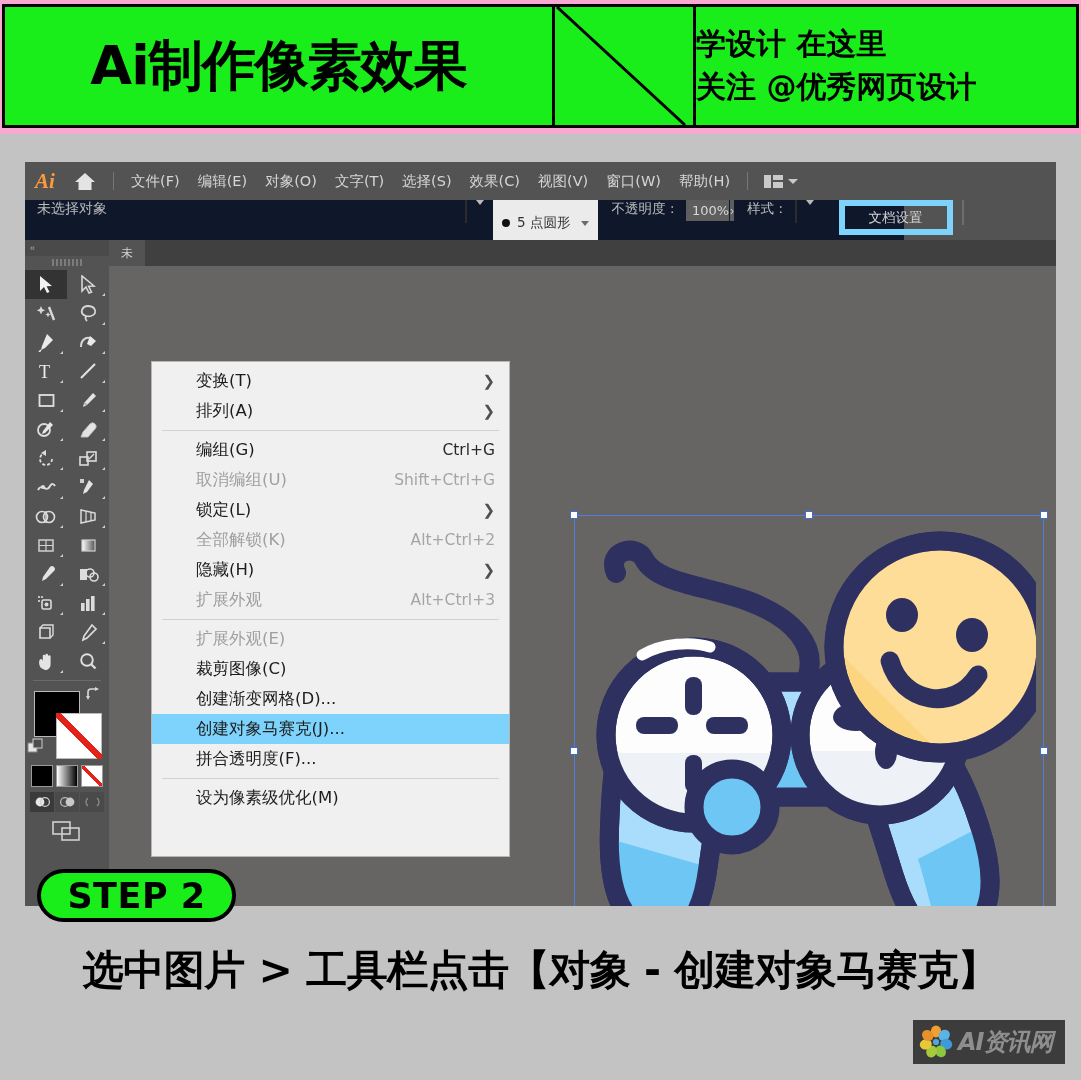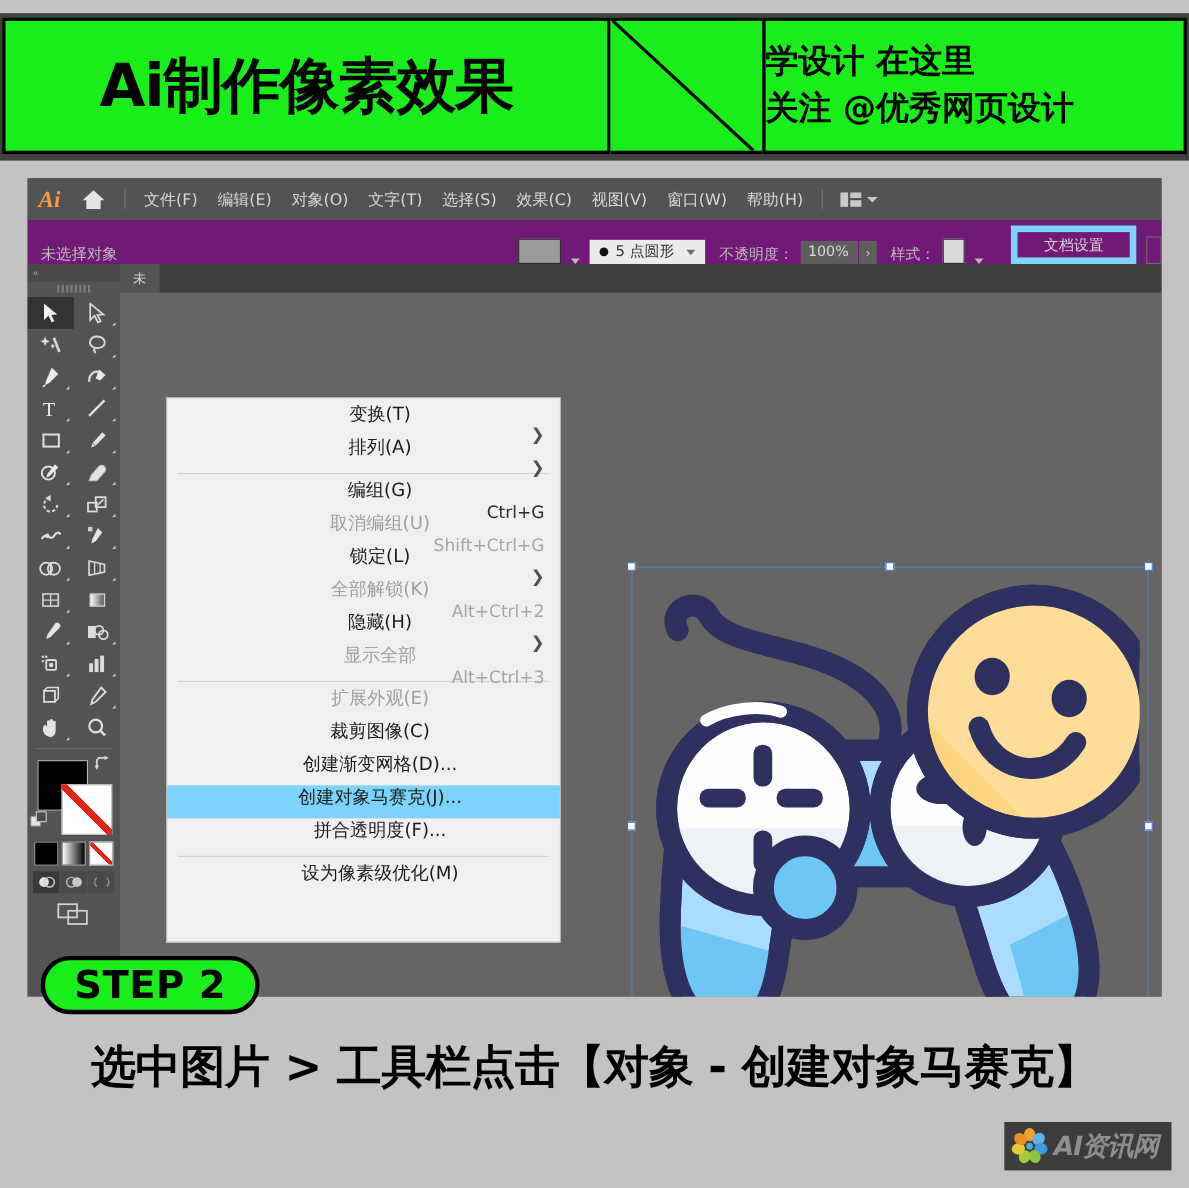--- a/index.html
+++ b/index.html
@@ -5,22 +5,22 @@
   html,body{margin:0;padding:0;}
   body{
     width:1081px;height:1080px;
     background:#c3c3c3;
     font-family:"Liberation Sans","DejaVu Sans",sans-serif;
     overflow:hidden;
     position:relative;
   }
   
   .banner{
-    position:absolute;left:0;top:12px;width:1081px;height:134px;
-    background:#404040;
+    position:absolute;left:0;top:0;width:1081px;height:134px;
+    background:#f9a8d4;
   }
   .banner-left{
     position:absolute;left:2px;top:4px;width:553px;height:124px;
     background:#1aee1a;border:3px solid #000;box-sizing:border-box;
     display:flex;align-items:center;justify-content:center;
   }
   .banner-left-text{
     font-size:54px;font-weight:bold;color:#000;letter-spacing:-1px;
     font-family:"DejaVu Sans","Liberation Sans",sans-serif;
     white-space:nowrap;
@@ -68,38 +68,38 @@
   .arrange-box{display:flex;gap:2px;}
   .arr-a{width:7px;height:13px;background:#c9c9c9;}
   .arr-b{display:flex;flex-direction:column;gap:2px;}
   .arr-b i{display:block;width:10px;height:5.5px;background:#c9c9c9;}
   .chev{
     width:0;height:0;border-left:5px solid transparent;border-right:5px solid transparent;
     border-top:5px solid #c9c9c9;
   }
   
   .ctrlbar{
-    position:absolute;left:0;top:38px;width:1031px;height:40px;
-    background:#701a75;display:flex;align-items:flex-end;
+    position:absolute;left:0;top:38px;width:879px;height:40px;
+    background:#0f172a;display:flex;align-items:flex-start;
   }
   .noselect{
     width:110px;color:#bdbdbd;font-size:14px;padding-left:12px;
     font-family:"DejaVu Sans","Liberation Sans",sans-serif;white-space:nowrap;
   }
   .ctrl-spacer{flex:0 0 358px;}
   .swatch-grey{
     width:52px;height:21px;background:#9b9b9b;border:1px solid #2c2c2c;
   }
   .mini-chev{
     width:0;height:0;border-left:4px solid transparent;border-right:4px solid transparent;
     border-top:5px solid #b9b9b9;margin:0 9px;
   }
   .brush-select{
     height:22px;background:#ebebeb;color:#333;font-size:13.5px;
-    display:flex;align-items:center;gap:7px;padding:0 9px;
+    display:flex;align-items:center;gap:7px;padding:12px 9px;
     font-family:"DejaVu Sans","Liberation Sans",sans-serif;white-space:nowrap;
   }
   .brush-dot{width:8px;height:8px;border-radius:50%;background:#111;}
   .bsel-chev{
     width:0;height:0;border-left:4px solid transparent;border-right:4px solid transparent;
     border-top:5px solid #6b6b6b;margin-left:4px;
   }
   .ctrl-label{
     color:#bdbdbd;font-size:13.5px;margin:0 7px 0 13px;white-space:nowrap;
     font-family:"DejaVu Sans","Liberation Sans",sans-serif;
@@ -232,21 +232,21 @@
     font-family:"DejaVu Sans","Liberation Sans",sans-serif;
   }
   
   .dropdown{
     position:absolute;left:126px;top:199px;width:359px;height:496px;
     background:#f0f0f0;border:1px solid #b6b6b6;box-sizing:border-box;
     z-index:50;padding:4px 0;
   }
   .mi{
     height:30px;display:flex;align-items:center;position:relative;
-    padding:0 14px 0 44px;box-sizing:border-box;flex-direction:column;
+    padding:0 14px 0 44px;box-sizing:border-box;
   }
   .mi-label{
     color:#1c1c1c;font-size:16.5px;white-space:nowrap;
     font-family:"DejaVu Sans","Liberation Sans",sans-serif;
   }
   .mi.disabled .mi-label{color:#9f9f9f;}
   .mi.disabled .mi-accel{color:#a5a5a5;}
   .mi-accel{
     margin-left:auto;color:#2b2b2b;font-size:15.5px;white-space:nowrap;
     font-family:"DejaVu Sans","Liberation Sans",sans-serif;
@@ -700,21 +700,21 @@
     </div>
     <div class="mi disabled">
       <span class="mi-label">全部解锁(K)</span>
       <span class="mi-accel">Alt+Ctrl+2</span>
     </div>
     <div class="mi">
       <span class="mi-label">隐藏(H)</span>
       <span class="mi-sub">❯</span>
     </div>
     <div class="mi disabled">
-      <span class="mi-label">显示全部</span>
+      <span class="mi-label">扩展外观</span>
       <span class="mi-accel">Alt+Ctrl+3</span>
     </div>
 
     <div class="mi-divider"></div>
 
     <div class="mi disabled">
       <span class="mi-label">扩展外观(E)</span>
     </div>
     <div class="mi">
       <span class="mi-label">裁剪图像(C)</span>

